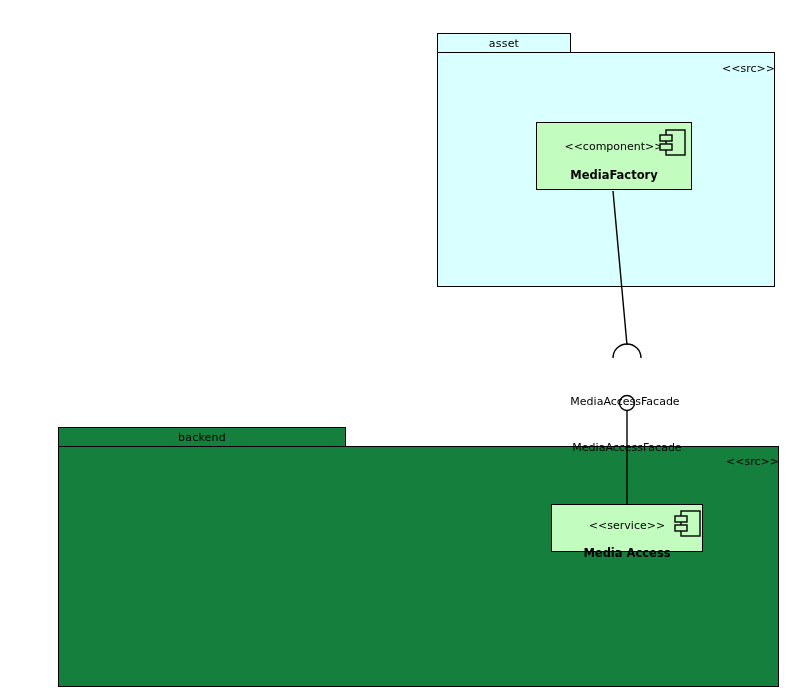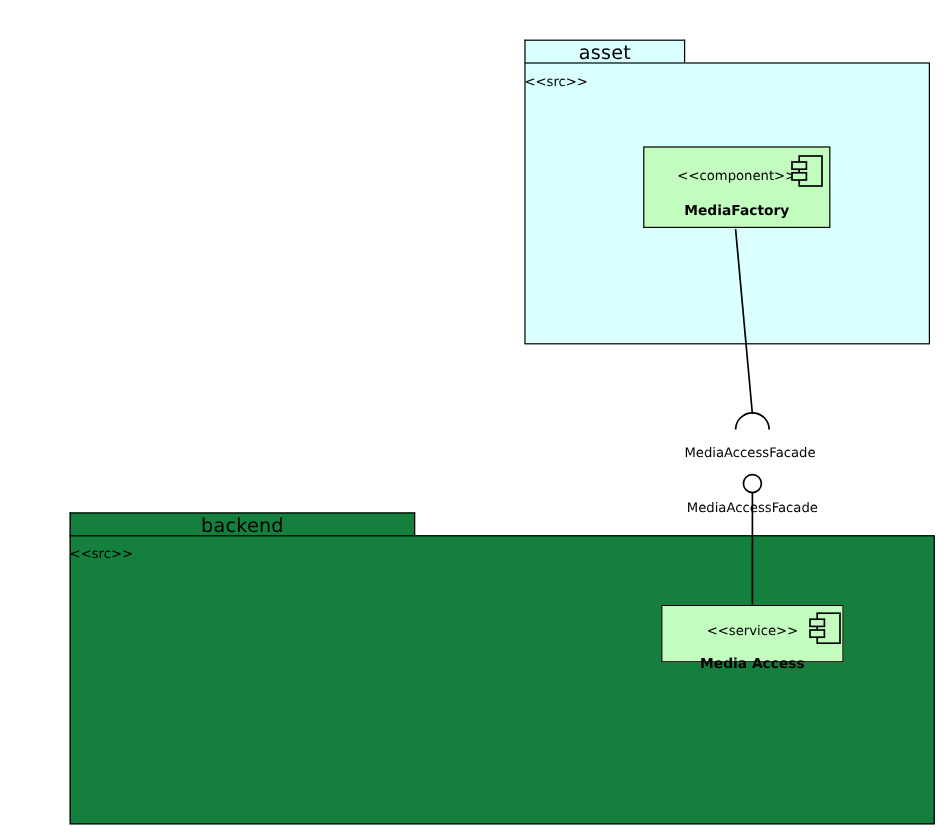--- a/index.html
+++ b/index.html
@@ -27,41 +27,41 @@
   
   .pkg {
     position: absolute;
   }
   .pkg-tab {
     position: absolute;
     box-sizing: border-box;
     border: 1.4px solid #000000;
     border-bottom: none;
     text-align: center;
-    font-size: 16px;
+    font-size: 11px;
     line-height: 20px;
     letter-spacing: 0.2px;
     white-space: nowrap;
     overflow: hidden;
   }
   .pkg-body {
     position: absolute;
     box-sizing: border-box;
     border: 1.4px solid #000000;
   }
   .pkg-shadow {
     position: absolute;
     background: #808080;
     z-index: -1;
   }
   .pkg-stereo {
     position: absolute;
     font-size: 11px;
     white-space: nowrap;
-    text-align: left;
+    text-align: right;
   }
 
   
   .asset-fill { background: #d9ffff; }
   
   .backend-fill { background: #15803d; }
 
   
   .comp {
     position: absolute;
@@ -94,20 +94,21 @@
   .comp-icon {
     position: absolute;
   }
 
   
   .iface-label {
     position: absolute;
     font-size: 11px;
     white-space: nowrap;
     text-align: center;
+    margin-top: 24px;
   }
 
   svg.overlay {
     position: absolute;
     left: 0;
     top: 0;
     width: 790px;
     height: 698px;
     overflow: visible;
     pointer-events: none;

